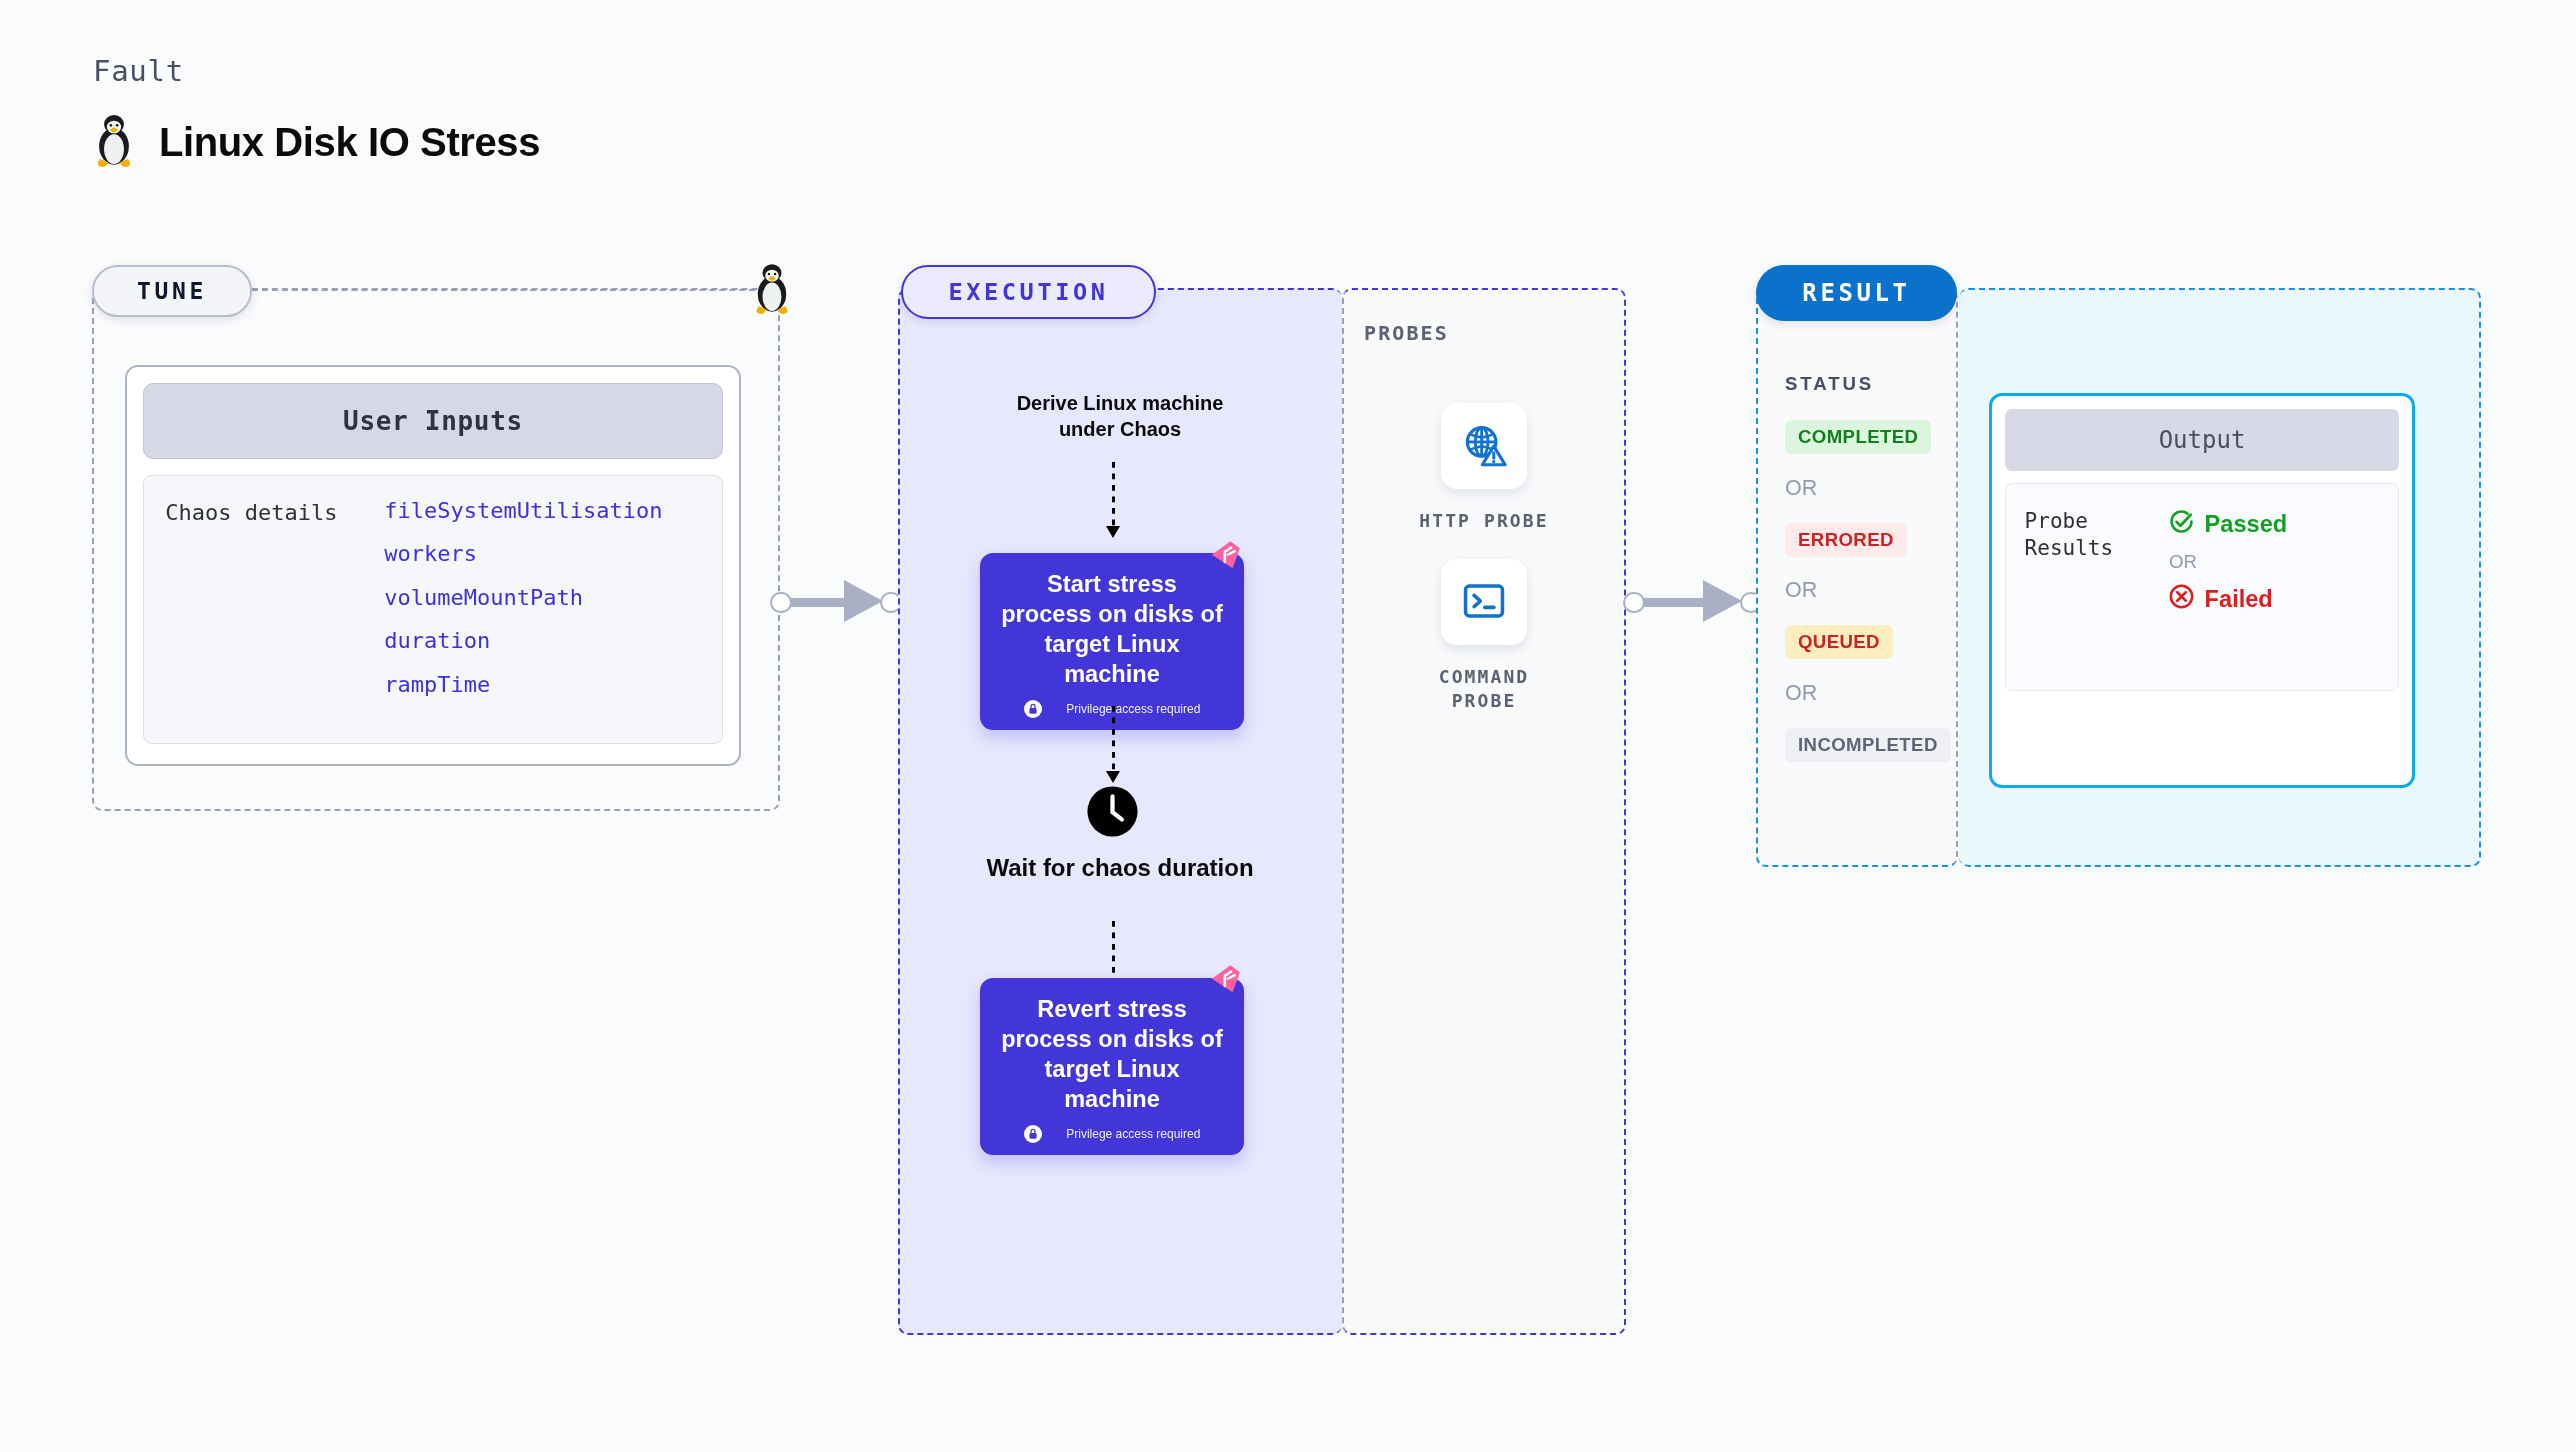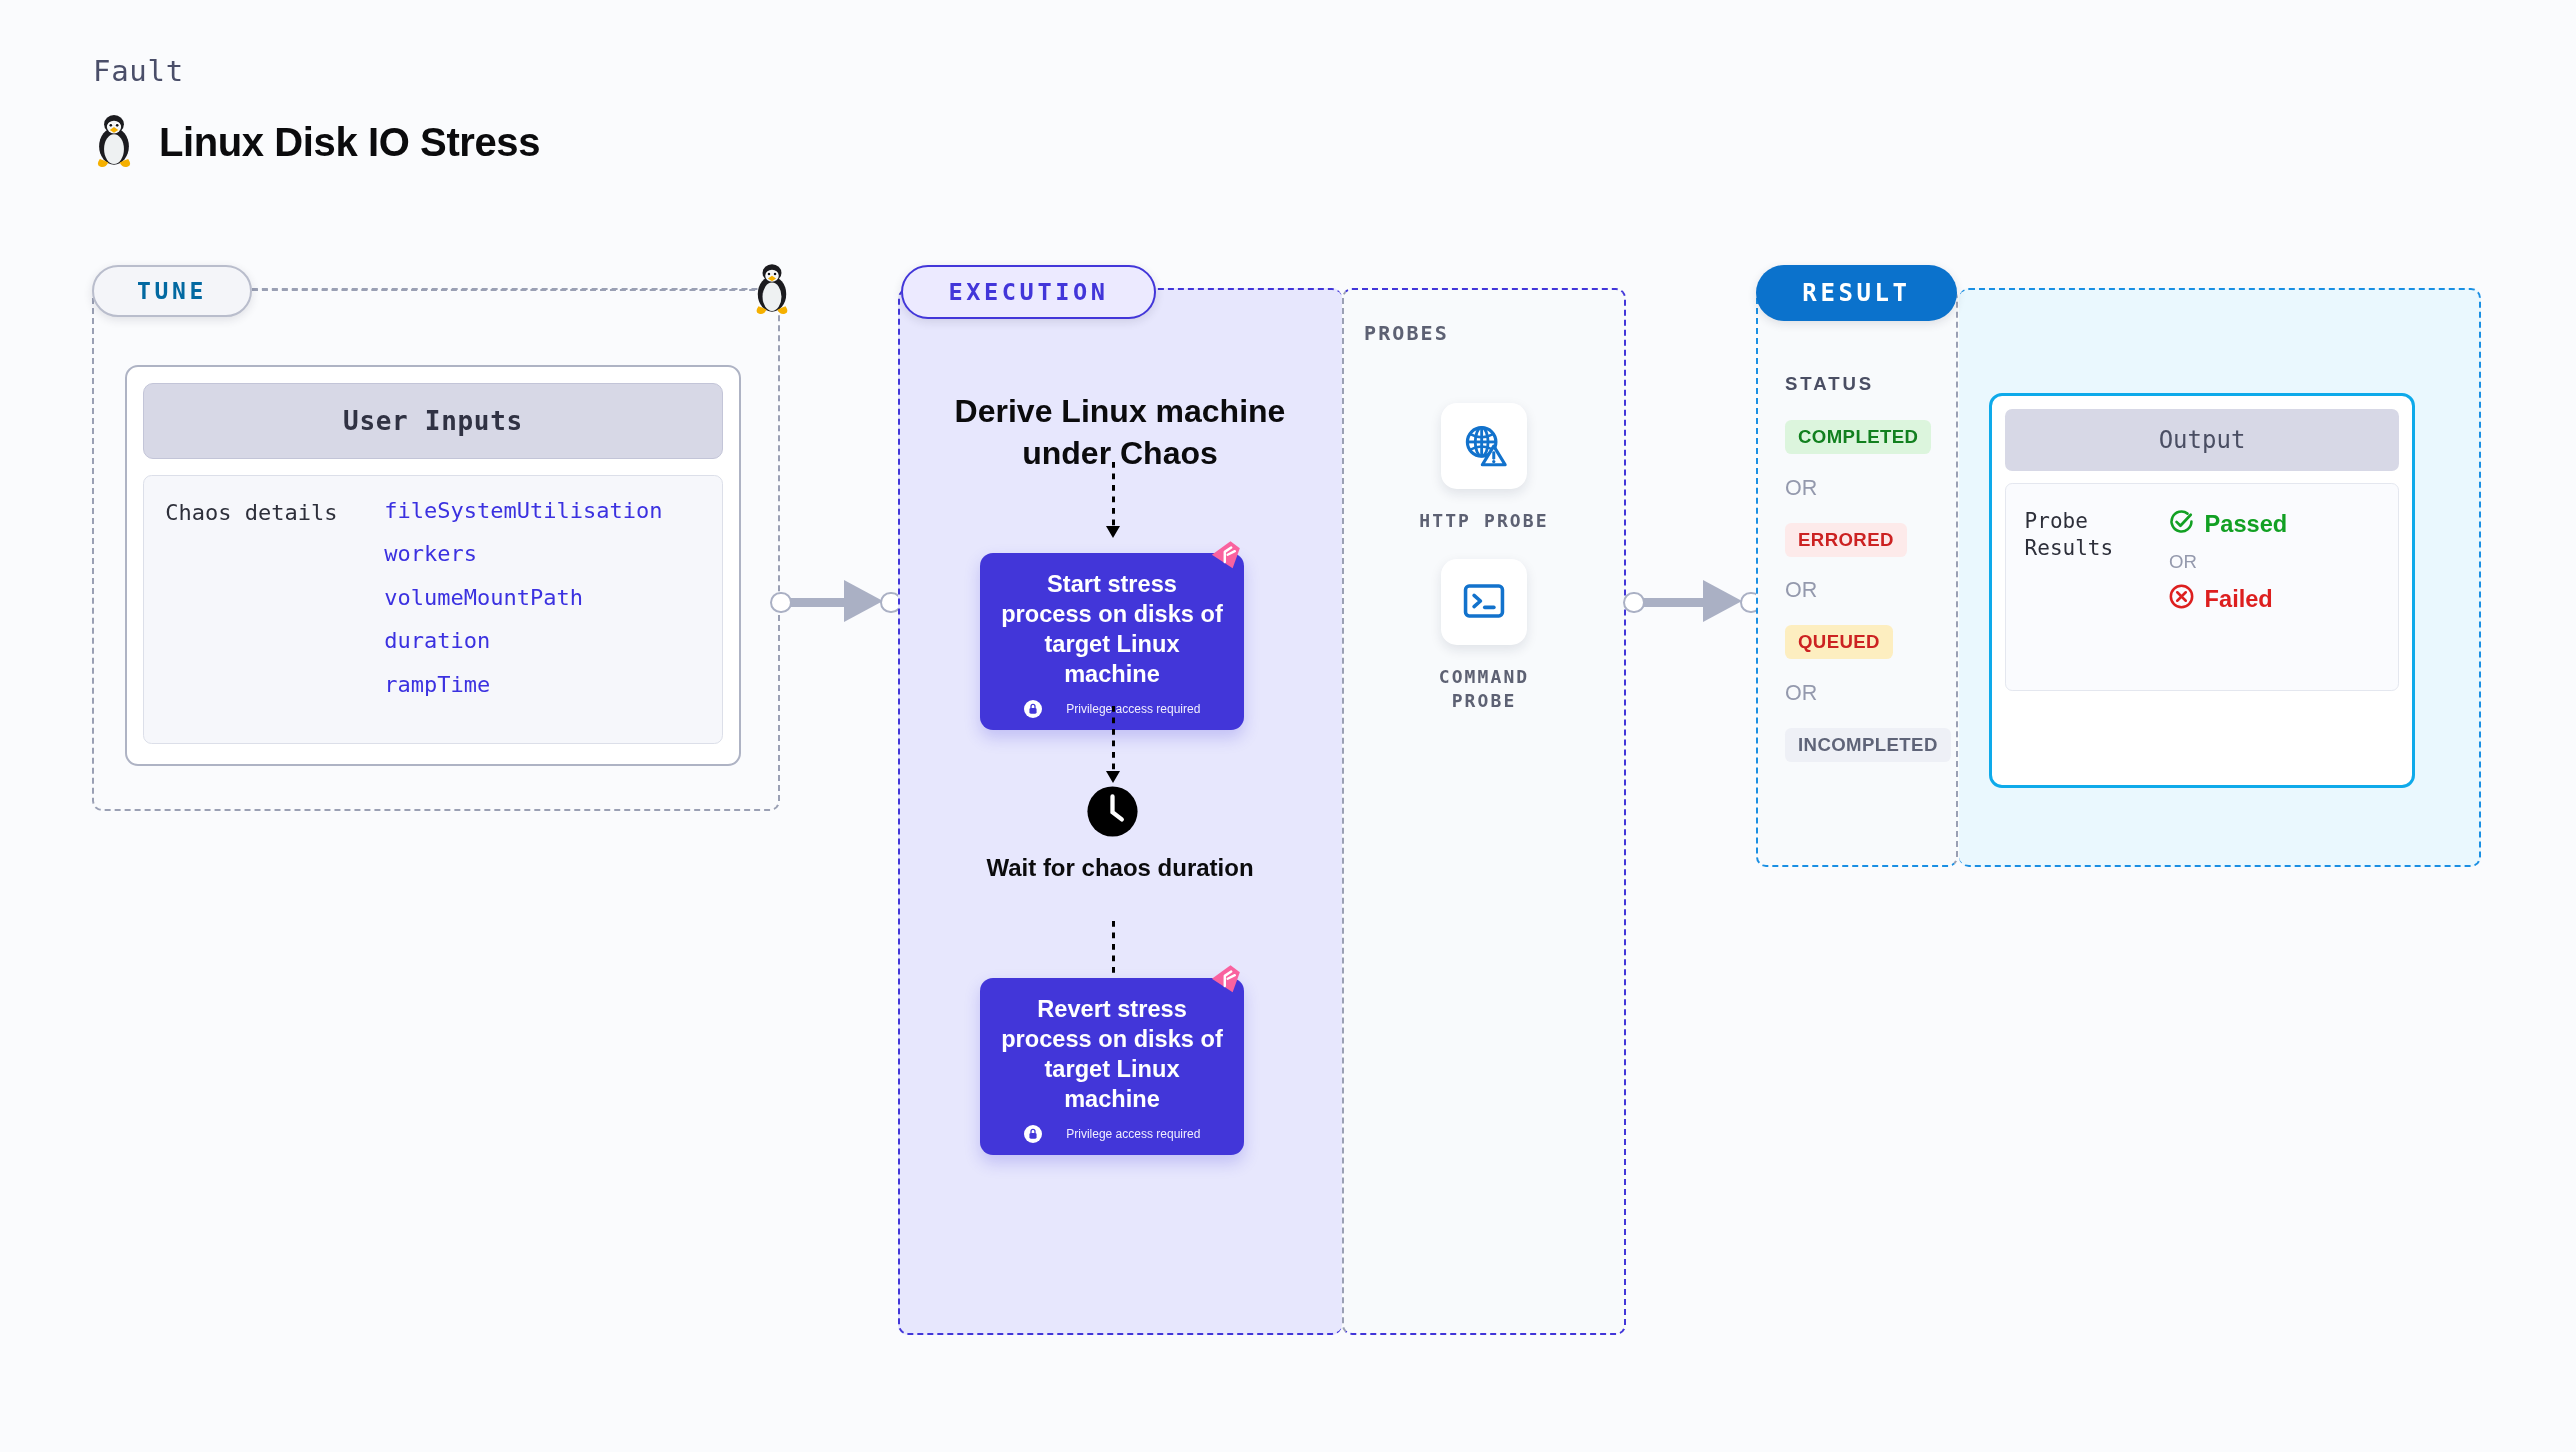--- a/index.html
+++ b/index.html
@@ -27,21 +27,21 @@
   .pill {
     position: absolute; z-index: 6;
     display: flex; align-items: center; justify-content: center;
     border-radius: 29px;
     font-family: "DejaVu Sans Mono", monospace;
     font-weight: 700; letter-spacing: 3.6px;
     box-shadow: 0 2.9px 10px rgba(30,30,60,.12);
   }
   .pill-tune {
     left: 92px; top: 265px; width: 160px; height: 52px;
-    background: #f4f5f9; border: 2.1px solid #b9bdcc; color: #0369a1;
+    background: #f4f5f9; border: 2.1px solid #b9bdcc; color: #0f172a;
     font-size: 23px;
   }
   .pill-exec {
     left: 901px; top: 265px; width: 255px; height: 54px;
     background: #eceaff; border: 2.9px solid #4236d9; color: #4236d9;
     font-size: 23.6px;
   }
   .pill-result {
     left: 1756px; top: 265px; width: 201px; height: 56px;
     background: #0b72cc; border: none; color: #ffffff;
@@ -106,21 +106,21 @@
   
   .tune-dash {
     position: absolute; left: 252px; top: 289px; width: 533px; height: 0;
     border-top: 2.9px dashed #9aa0b4;
   }
   .tux-tune { position: absolute; left: 751px; top: 264px; }
 
   
   .exec-title {
     position: absolute; left: 898px; top: 390px; width: 444px;
-    text-align: center; font-size: 32px; font-weight: 700; color: #0b0b0d; line-height: 1.32;
+    text-align: center; font-size: 20px; font-weight: 700; color: #0b0b0d; line-height: 1.32;
   }
   .arrow-v { position: absolute; width: 2.9px; }
   .arrow-v i {
     display: block; width: 2.9px; height: 100%;
     background-image: linear-gradient(#000 50%, rgba(0,0,0,0) 0%);
     background-size: 2.9px 11.5px; background-repeat: repeat-y;
   }
   .arrow-v::after {
     content: ""; position: absolute; left: -6.4px; bottom: -10px;
     border-left: 7.9px solid transparent; border-right: 7.9px solid transparent;

